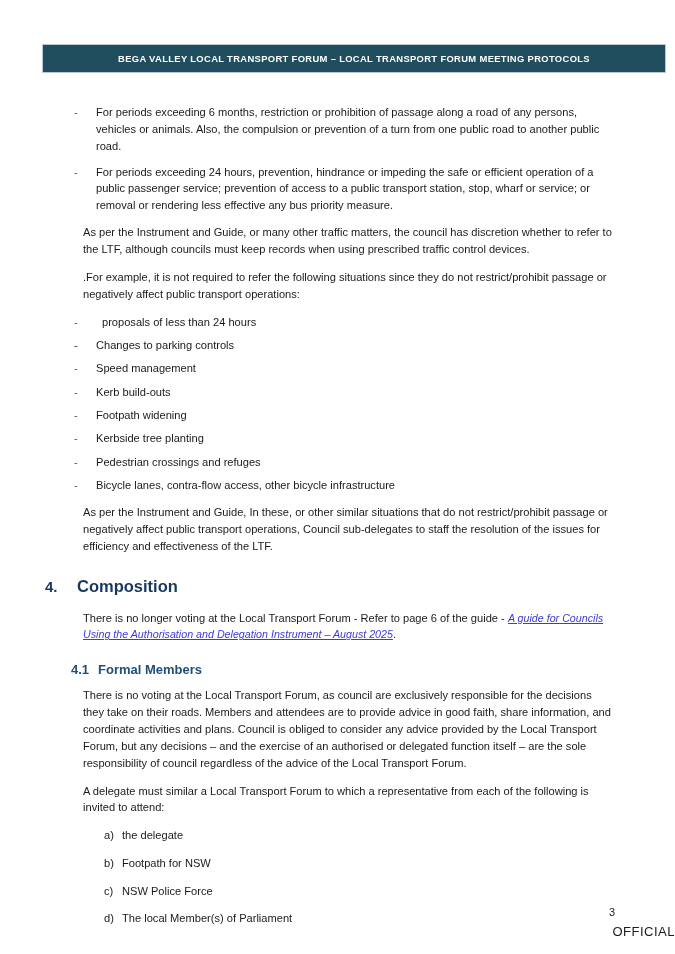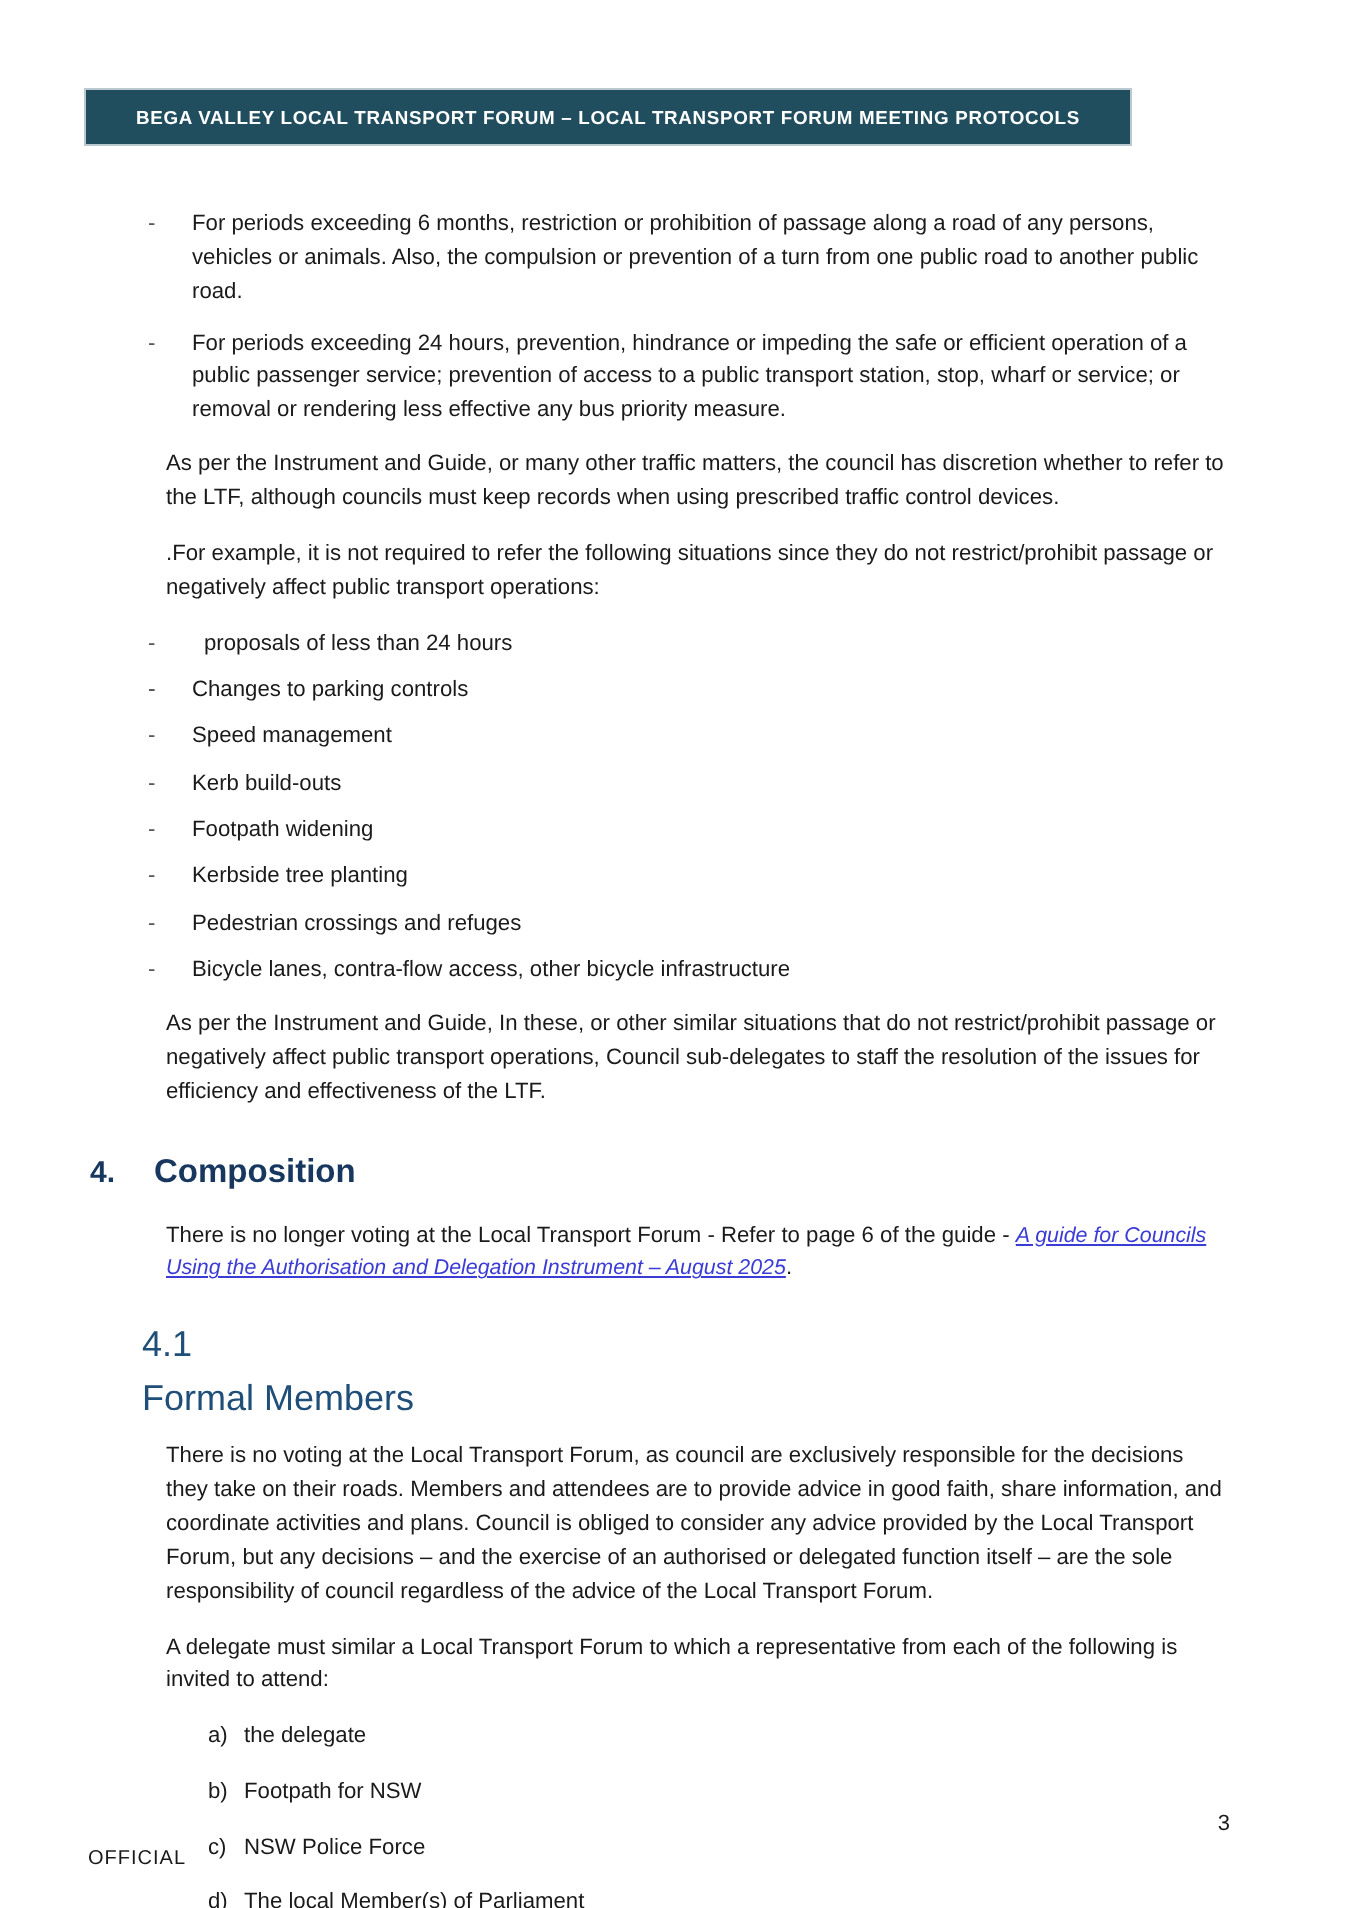--- a/index.html
+++ b/index.html
@@ -20,21 +20,21 @@
     position: absolute;
     inset: 0;
     background: #ffffff;
   }
 
   
   .header-banner {
     position: absolute;
     left: 42px;
     top: 44px;
-    width: 524px;
+    width: 624px;
     height: 29px;
     background: #204e5f;
     border: 1px solid #b9c9cf;
     box-sizing: border-box;
     display: flex;
     align-items: center;
     justify-content: center;
   }
   .header-banner-title {
     color: #ffffff;
@@ -122,25 +122,24 @@
     flex: 0 0 32px;
     font-size: 15px;
   }
   .heading-1 .h1-text {
     font-size: 16.5px;
   }
 
   .heading-2 {
     margin: 19px 0 10px 0;
     color: #1f4e79;
-    font-size: 18px;
-    font-weight: normal;
+    font-size: 13px;
+    font-weight: bold;
     display: flex;
     align-items: baseline;
-    flex-direction: column;
   }
   .heading-2 .h2-num {
     width: 27px;
     flex: 0 0 27px;
   }
 
   
   a.doc-link,
   .doc-link {
     color: #3b3bd6;
@@ -155,22 +154,22 @@
     right: 60px;
     top: 906px;
     font-size: 11px;
     color: #1a1a1a;
   }
   .footer-official {
     position: absolute;
     left: 0;
     right: 0;
     top: 924px;
-    text-align: left;
-    font-size: 10px;
+    text-align: right;
+    font-size: 13px;
     letter-spacing: 0.5px;
     color: #1a1a1a;
     padding-left: 44px;
   }
 </style>
 </head>
 <body>
 
 <div class="page">
 

